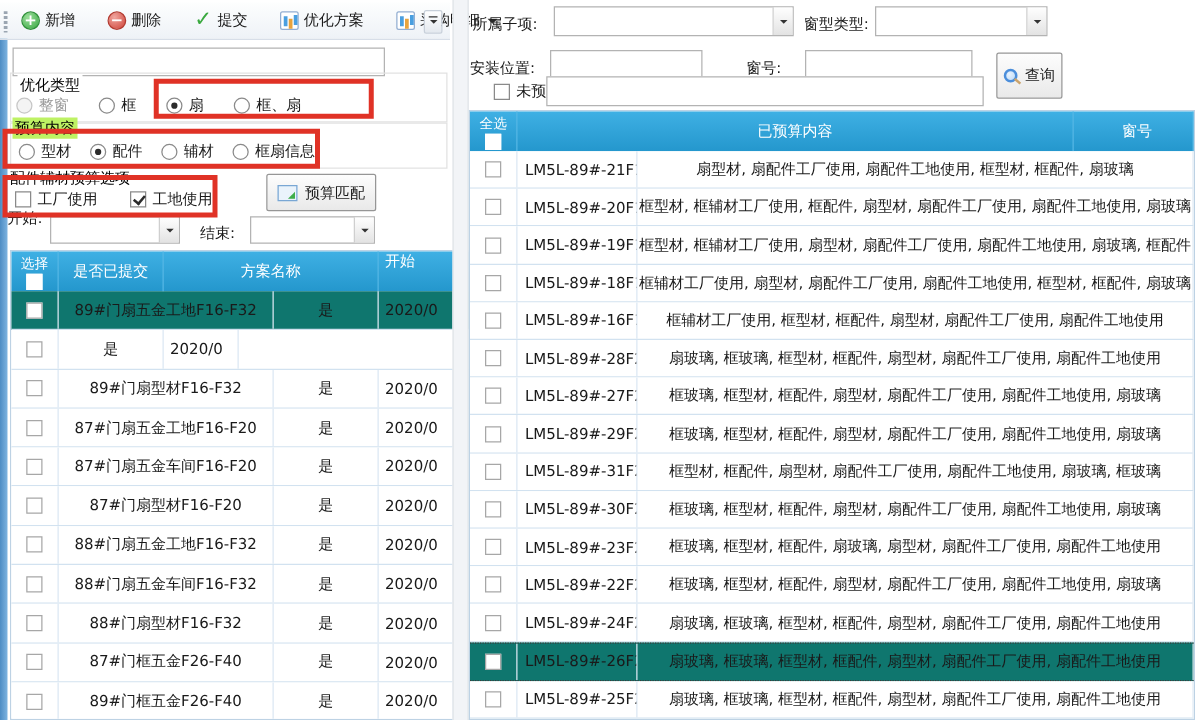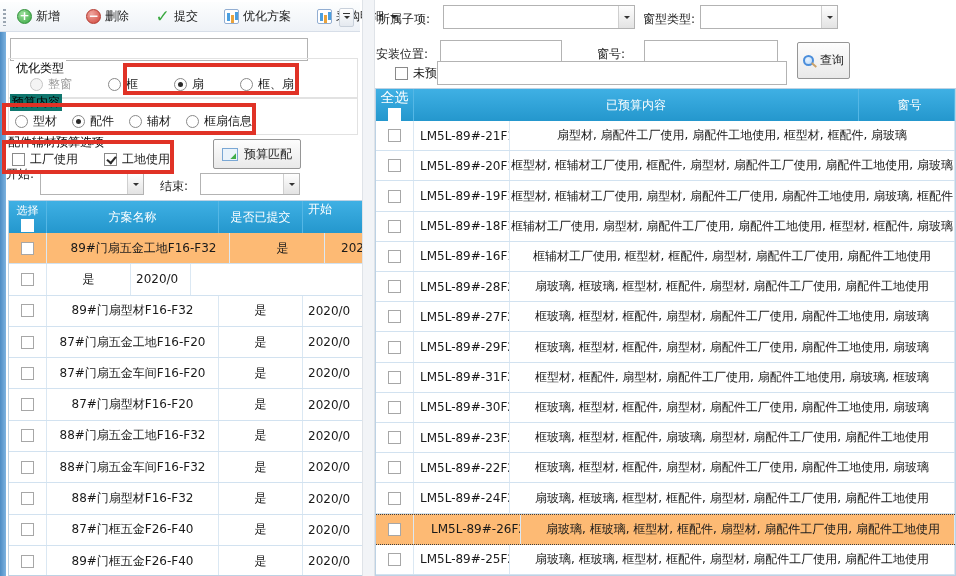--- a/index.html
+++ b/index.html
@@ -54,21 +54,21 @@
   .combo .val { flex:1; padding:0 4px; white-space:nowrap; overflow:hidden;margin-top:43px; }
   .combo .dd { width:16px; align-self:stretch; border-left:1px solid #cfcfcf; background:linear-gradient(#fefefe,#e3e3e3); display:flex; align-items:center; justify-content:center; }
   .combo .dd::after { content:""; width:0; height:0; border:3.5px solid transparent; border-top-color:#333; margin-top:4px; }
 
   
   .tbl { position:absolute; background:#fff; border:1px solid #bdd2e4; overflow:hidden; }
   .thead { display:flex; background:linear-gradient(#3fb0e4,#2497cd); color:#fff; }
   .th { display:flex; flex-direction:column; align-items:center; justify-content:center; border-right:1px solid #55b7e5; overflow:hidden; white-space:nowrap; }
   .th .hcb { width:13px; height:13px; background:#fff; border:1px solid #fff; margin-top:1px; }
   .trow { display:flex; background:#fff; border-bottom:1px solid #d2e2f0; }
-  .trow.selected { background:#fdba74;gap:11px; }
+  .trow.selected { background:#0f766e; }
   .td { display:flex; align-items:center; justify-content:center; border-right:1px solid #dbe8f3; overflow:hidden; white-space:nowrap; }
   .td .rcb { width:13px; height:13px; border:1px solid #a7a7a7; background:#fff; }
 
   
   .ltbl { left:8px; top:200px; width:402px; bottom:0; }
   .ltbl .thead { height:32px; }
   .ltbl .trow { height:31.3px; }
   .c0 { width:38px; flex:0 0 auto; }
   .c1 { width:172px; flex:0 0 auto; }
   .c2 { width:84px; flex:0 0 auto; }
@@ -140,21 +140,21 @@
   <div class="overflow-btn">
     <span class="bar"></span>
     <span class="tri"></span>
   </div>
 </div>
 
 <input class="search-input" value="" style="">
 
 <div class="grp-box" style="left:8px;top:58px;width:350px;height:40px;"></div>
 <div class="grp-label" style="left:14px;top:60px;background:#fff;padding:0 2px;">优化类型</div>
-<div class="optrow" style="left:30px;top:73px;height:22px;gap:36px;">
+<div class="optrow" style="left:13px;top:73px;height:22px;gap:24px;">
 
     <div class="opt disabled">
       <span class="radio"></span>
       <span class="opt-label">整窗</span>
     </div>
 
     <div class="opt">
       <span class="radio"></span>
       <span class="opt-label">框</span>
     </div>
@@ -164,21 +164,21 @@
       <span class="opt-label">扇</span>
     </div>
 
     <div class="opt">
       <span class="radio"></span>
       <span class="opt-label">框、扇</span>
     </div>
   </div>
 
 <div class="grp-box" style="left:8px;top:98px;width:350px;height:37px;"></div>
-<div class="grp-label" style="left:10px;top:94px;background:#0f766e;padding:0 2px;">预算内容</div>
+<div class="grp-label" style="left:10px;top:94px;background:#bef264;padding:0 2px;">预算内容</div>
 <div class="optrow" style="left:15px;top:110px;height:22px;gap:15px;">
 
     <div class="opt">
       <span class="radio"></span>
       <span class="opt-label">型材</span>
     </div>
 
     <div class="opt checked">
       <span class="radio"></span>
       <span class="opt-label">配件</span>
@@ -228,22 +228,22 @@
   <span class="val">2020 / 01 / 13</span>
   <span class="dd"></span>
 </div>
 
 <div class="tbl ltbl">
   <div class="thead">
     <div class="th c0">
       <span style="font-size:11px;">选择</span>
       <span class="hcb"></span>
     </div>
+    <div class="th c2">是否已提交</div>
     <div class="th c1">方案名称</div>
-    <div class="th c2">是否已提交</div>
     <div class="th c3">开始</div>
   </div>
   <div>
 
       <div class="trow selected">
         <div class="td c0">
           <span class="rcb"></span>
         </div>
         <div class="td c1">89#门扇五金工地F16-F32</div>
         <div class="td c2">是</div>
@@ -376,21 +376,21 @@
 
 <div class="opt" style="position:absolute;left:395px;top:65px;">
   <span class="cb"></span>
   <span>未预算:</span>
 </div>
 <input class="rp-input" style="left: 437px; top: 61px; width: 350px; height: 24px;" value="">
 
 <div class="tbl rtbl">
   <div class="thead">
     <div class="th r0">
-      <span style="font-size:14px;text-align:center;">全选</span>
+      <span style="font-size:11px;text-align:center;">全选</span>
       <span class="hcb"></span>
     </div>
     <div class="th r2">已预算内容</div>
     <div class="th r1" style="align-items:center;justify-content:center;">窗号</div>
   </div>
   <div class="rows">
 
       <div class="trow">
         <div class="td r0">
           <span class="rcb"></span>

